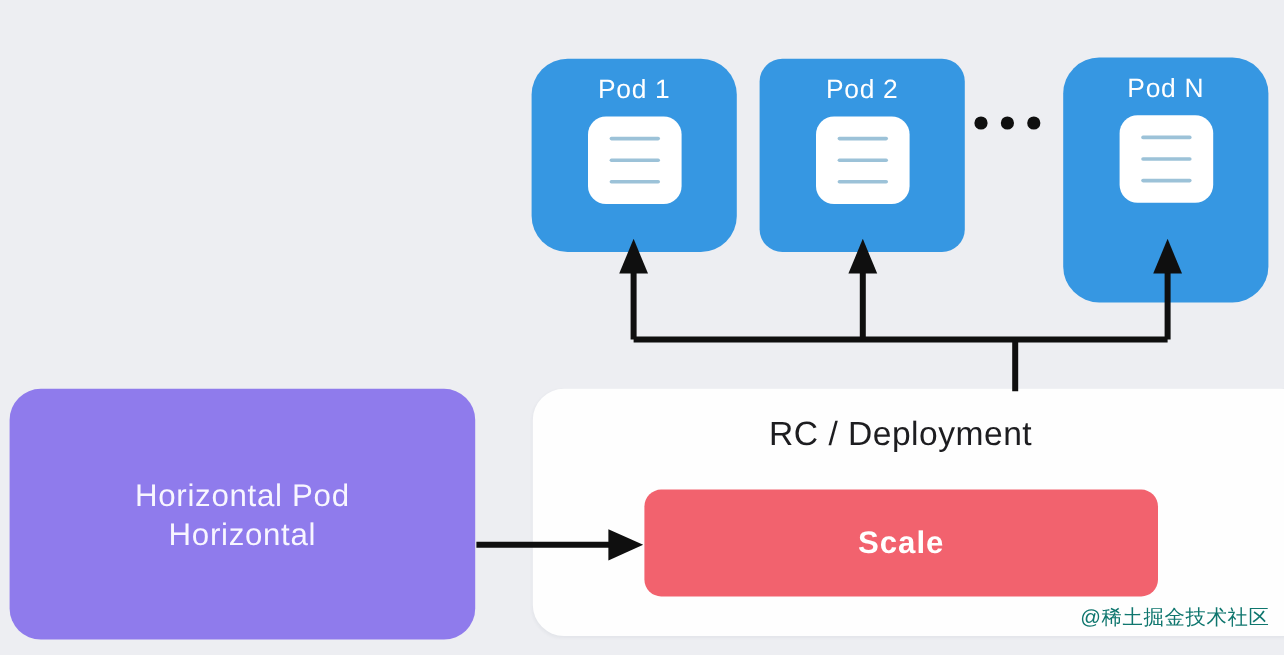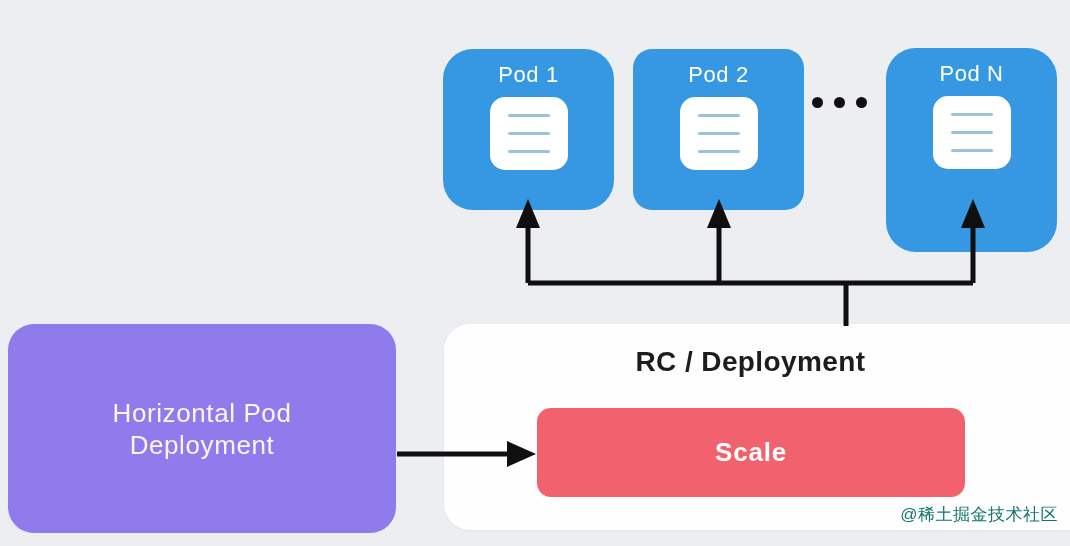--- a/index.html
+++ b/index.html
@@ -118,21 +118,21 @@
     z-index: 1;
   }
   .rc-title {
     position: absolute;
     left: 0;
     top: 22px;
     width: 613px;
     text-align: center;
     color: #1D1D20;
     font-size: 28px;
-    font-weight: 700;
+    font-weight: 400;
     letter-spacing: 0.4px;
   }
   .scale-button {
     position: absolute;
     left: 93px;
     top: 84px;
     width: 428px;
     height: 89px;
     background: #F2626E;
     border-radius: 14px;
@@ -199,21 +199,21 @@
     <div class="pod-label">Pod N</div>
     <div class="pod-icon">
       <div class="line"></div>
       <div class="line"></div>
       <div class="line"></div>
     </div>
   </div>
 
   <div class="hpa-box">
     <div class="hpa-line">Horizontal Pod</div>
-    <div class="hpa-line">Deployment</div>
+    <div class="hpa-line">Horizontal</div>
   </div>
 
   <div class="rc-box">
     <div class="rc-title">RC / Deployment</div>
     <div class="scale-button">
       <span class="scale-label">Scale</span>
     </div>
   </div>
 
   <div class="watermark">@稀土掘金技术社区</div>

